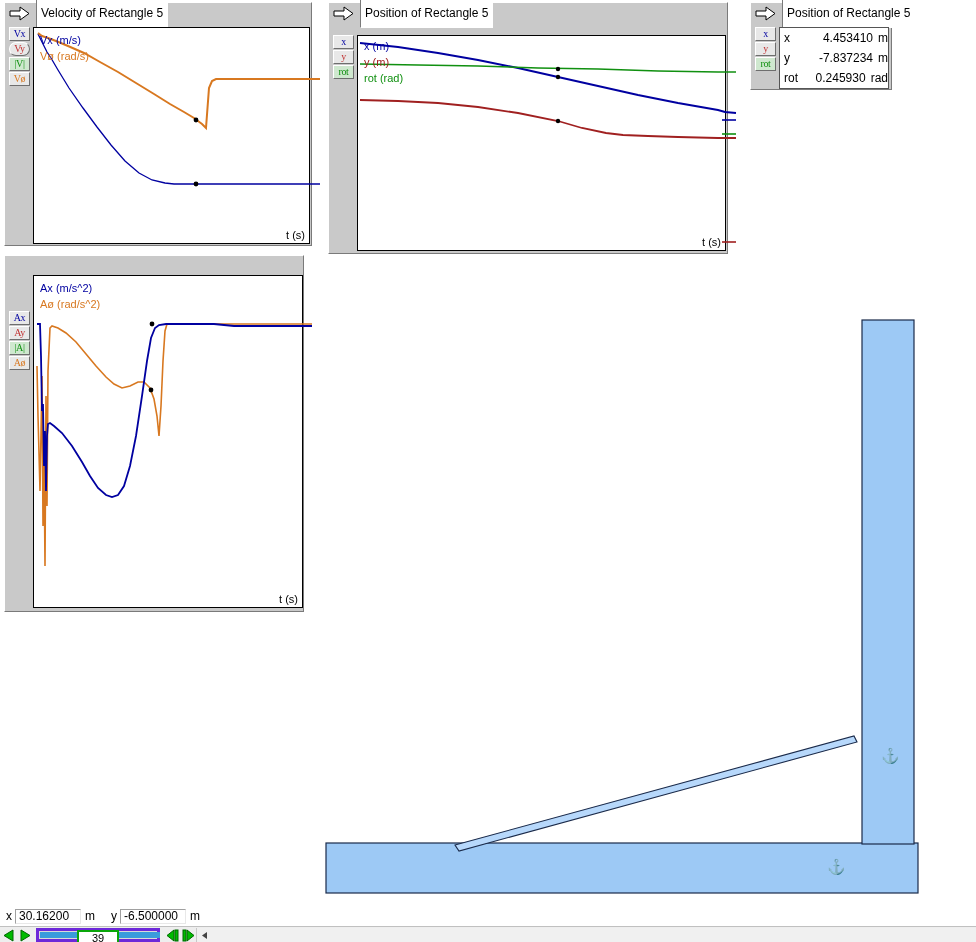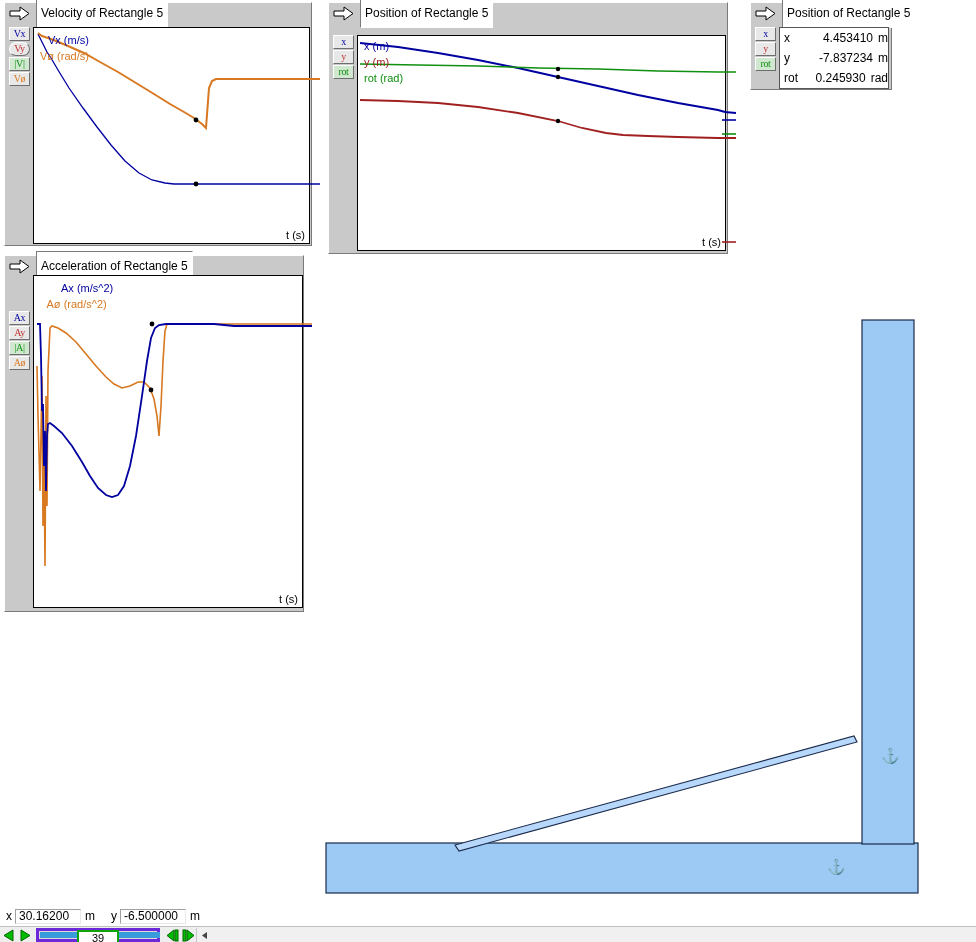--- a/index.html
+++ b/index.html
@@ -265,21 +265,21 @@
         </svg>
       </div>
       <div class="title-box">Velocity of Rectangle 5</div>
     </div>
     <div class="sidebtns" style="top:24px;">
       <div class="sbtn" style="color:#0000a0;">Vx</div>
       <div class="sbtn" style="color:#c03030;border-radius:7px;">Vy</div>
       <div class="sbtn sel" style="color:#109010;">|V|</div>
       <div class="sbtn" style="color:#d87820;">Vø</div>
     </div>
-    <div class="plot" style="left:28px; top:24px; width:277px; height:217px;text-align:right;">
+    <div class="plot" style="left:28px; top:24px; width:277px; height:217px;">
       <svg width="275" height="215" viewBox="0 0 275 215" preserveAspectRatio="none">
 
         <polyline fill="none" stroke="#0000a0" stroke-width="1.3" points="4,6 7,12 10,18 13,24 17,30 24,42 35,60 49,80 63,99 77,117 91,133 105,145 118,152 131,155 140,156 150,156 170,156 200,156 240,156 275,156 286,156"></polyline>
 
         <polyline fill="none" stroke="#d87820" stroke-width="2" points="4,5 8,8 14,10 22,13 34,18 50,25 66,34 84,44 102,55 120,66 136,76 150,84 160,90 168,96 172,100 175,60 178,53 182,51 200,51 230,51 275,51 286,51"></polyline>
         <circle cx="162" cy="92" r="2.4" fill="#000000"></circle>
         <circle cx="162" cy="156" r="2.4" fill="#000000"></circle>
       </svg>
       <div class="legend" style="left:6px; top:4px;">
         <div style="color:#0000a0;">Vx (m/s)</div>
@@ -355,45 +355,37 @@
       </div>
       <div class="vals-row">
         <span class="vals-key">rot</span>
         <span class="vals-num">0.245930</span>
         <span class="vals-unit">rad</span>
       </div>
     </div>
   </div>
 
   <div class="gwin" style="left:4px; top:255px; width:300px; height:357px;">
-    <div class="gwin-titlebar" style="width:296px;">
-      <div class="arrow-btn">
-        <svg width="22" height="15" viewBox="0 0 22 15">
-          <polygon points="1,5 11,5 11,1 20,7.5 11,14 11,10 1,10" fill="#ffffff" stroke="#000000" stroke-width="1"></polygon>
-        </svg>
-      </div>
-      <div class="title-box">Acceleration of Rectangle 5</div>
-    </div>
     <div class="sidebtns" style="top:19px;margin-top:36px;">
       <div class="sbtn" style="color:#0000a0;">Ax</div>
       <div class="sbtn" style="color:#c03030;">Ay</div>
       <div class="sbtn sel" style="color:#109010;">|A|</div>
       <div class="sbtn" style="color:#d87820;">Aø</div>
     </div>
     <div class="plot" style="left:28px; top:19px; width:270px; height:333px;">
       <svg width="268" height="331" viewBox="0 0 268 331" preserveAspectRatio="none">
 
         <polyline fill="none" stroke="#d87820" stroke-width="1.6" points="3,90 4,140 6,215 8,100 9,250 10,175 11,290 12,120 13,230 14,95 16,52 18,50 24,52 32,57 42,66 52,78 62,90 72,101 80,108 88,112 96,110 104,106 110,106 116,112 120,123 123,140 125,160 127,130 129,85 131,55 133,48 140,48 160,48 190,48 230,48 268,48 278,48"></polyline>
 
         <polyline fill="none" stroke="#0000a0" stroke-width="1.8" points="3,48 6,48 7,80 8,135 9,128 10,190 11,155 12,215 13,160 14,148 16,147 20,150 28,157 38,170 48,186 56,200 64,212 72,219 78,221 84,219 90,210 96,190 102,160 108,120 113,85 117,62 121,52 125,49 132,48 145,48 160,48 180,48 200,50 220,50 245,50 268,50 278,50"></polyline>
         <circle cx="118" cy="48" r="2.4" fill="#000000"></circle>
         <circle cx="117" cy="114" r="2.4" fill="#000000"></circle>
       </svg>
       <div class="legend" style="left:6px; top:4px;">
-        <div style="color:#0000a0;margin-left:21px;">Ax (m/s^2)</div>
+        <div style="color:#0000a0;">Ax (m/s^2)</div>
         <div style="color:#d87820;text-align:center;">Aø (rad/s^2)</div>
       </div>
       <div class="taxis">t (s)</div>
     </div>
   </div>
 
   <div id="statusbar">
     <span class="coord-label">x</span>
     <span class="coord-box">30.16200</span>
     <span class="coord-unit">m</span>

